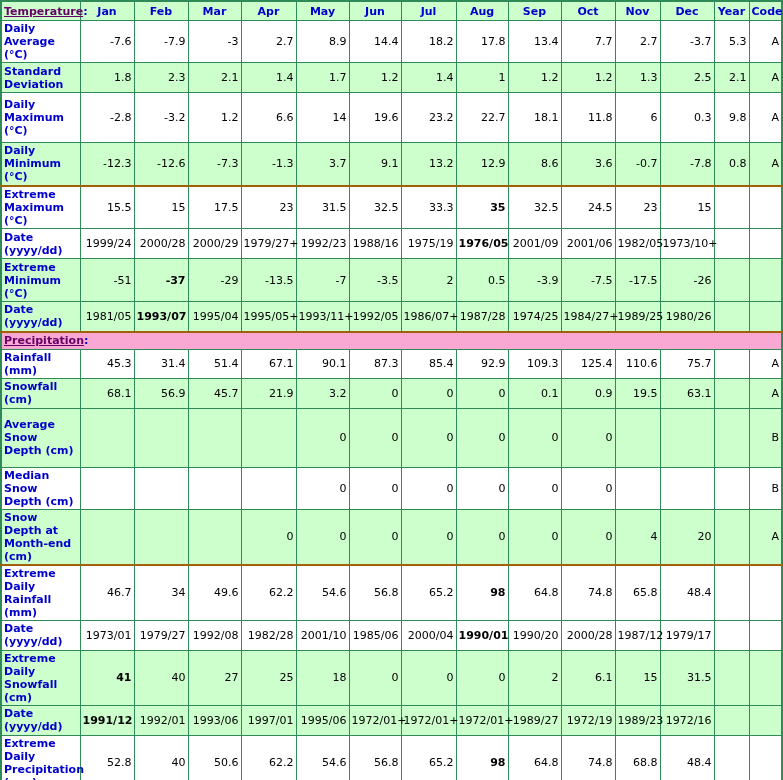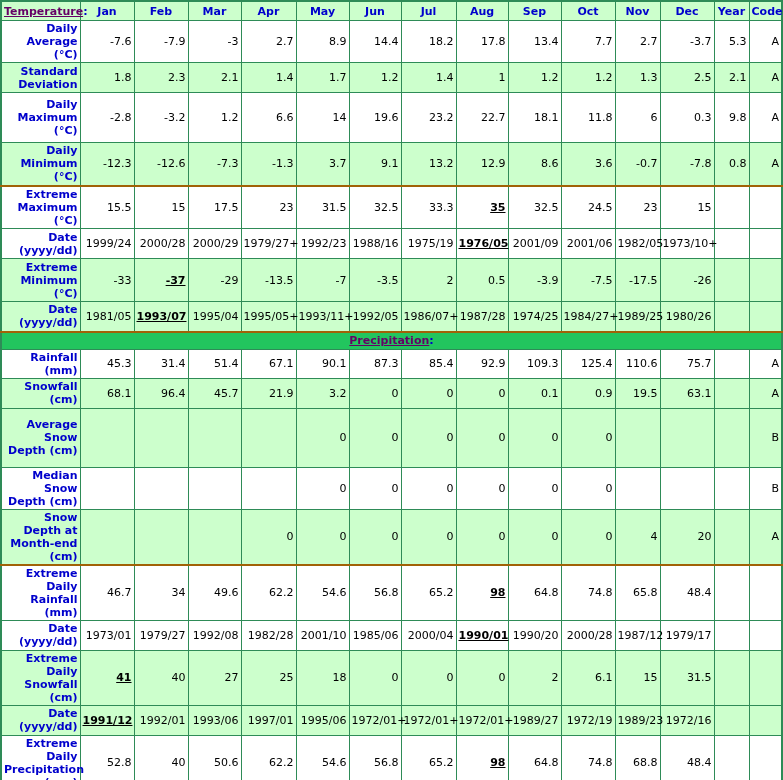--- a/index.html
+++ b/index.html
@@ -31,32 +31,32 @@
   th.section-hdr {
     text-align: left;
     color: #0000cc;
   }
   .section-link {
     color: #660066;
     text-decoration: underline;
     font-weight: bold;
   }
   th.rowlabel {
-    text-align: right;
+    text-align: left;
     color: #0000cc;
     font-weight: bold;
     font-size: 11px;
   }
   td.val { text-align: right; }
   td.code { text-align: right; }
   tr.w td, tr.w th { background: #ffffff; }
   tr.g td, tr.g th { background: #ccffcc; }
   tr.group-start td, tr.group-start th { border-top: 2px solid #a16207; }
-  td.b { font-weight: bold; text-decoration: underline; }
-  tr.sec td { background: #22c55e; text-align: center; }
+  td.b { font-weight: bold; }
+  tr.sec td { background: #f9a8d4; text-align: left; }
 </style>
 </head>
 <body>
 
 <table class="climate">
   <colgroup>
     <col style="width:79px">
       <col style="width:54px">
       <col style="width:54px">
       <col style="width:53px">
@@ -189,21 +189,21 @@
         <td class="val b">1976/05</td>
         <td class="val">2001/09</td>
         <td class="val">2001/06</td>
         <td class="val">1982/05</td>
         <td class="val">1973/10+</td>
         <td class="val"></td>
         <td class="code"></td>
       </tr>
       <tr class="g" style="height: 43px;">
         <th class="rowlabel">Extreme Minimum (°C)</th>
-        <td class="val">-33</td>
+        <td class="val">-51</td>
         <td class="val b">-37</td>
         <td class="val">-29</td>
         <td class="val">-13.5</td>
         <td class="val">-7</td>
         <td class="val">-3.5</td>
         <td class="val">2</td>
         <td class="val">0.5</td>
         <td class="val">-3.9</td>
         <td class="val">-7.5</td>
         <td class="val">-17.5</td>
@@ -244,21 +244,21 @@
         <td class="val">109.3</td>
         <td class="val">125.4</td>
         <td class="val">110.6</td>
         <td class="val">75.7</td>
         <td class="val"></td>
         <td class="code">A</td>
       </tr>
       <tr class="g" style="height: 30px;">
         <th class="rowlabel">Snowfall (cm)</th>
         <td class="val">68.1</td>
-        <td class="val">96.4</td>
+        <td class="val">56.9</td>
         <td class="val">45.7</td>
         <td class="val">21.9</td>
         <td class="val">3.2</td>
         <td class="val">0</td>
         <td class="val">0</td>
         <td class="val">0</td>
         <td class="val">0.1</td>
         <td class="val">0.9</td>
         <td class="val">19.5</td>
         <td class="val">63.1</td>

